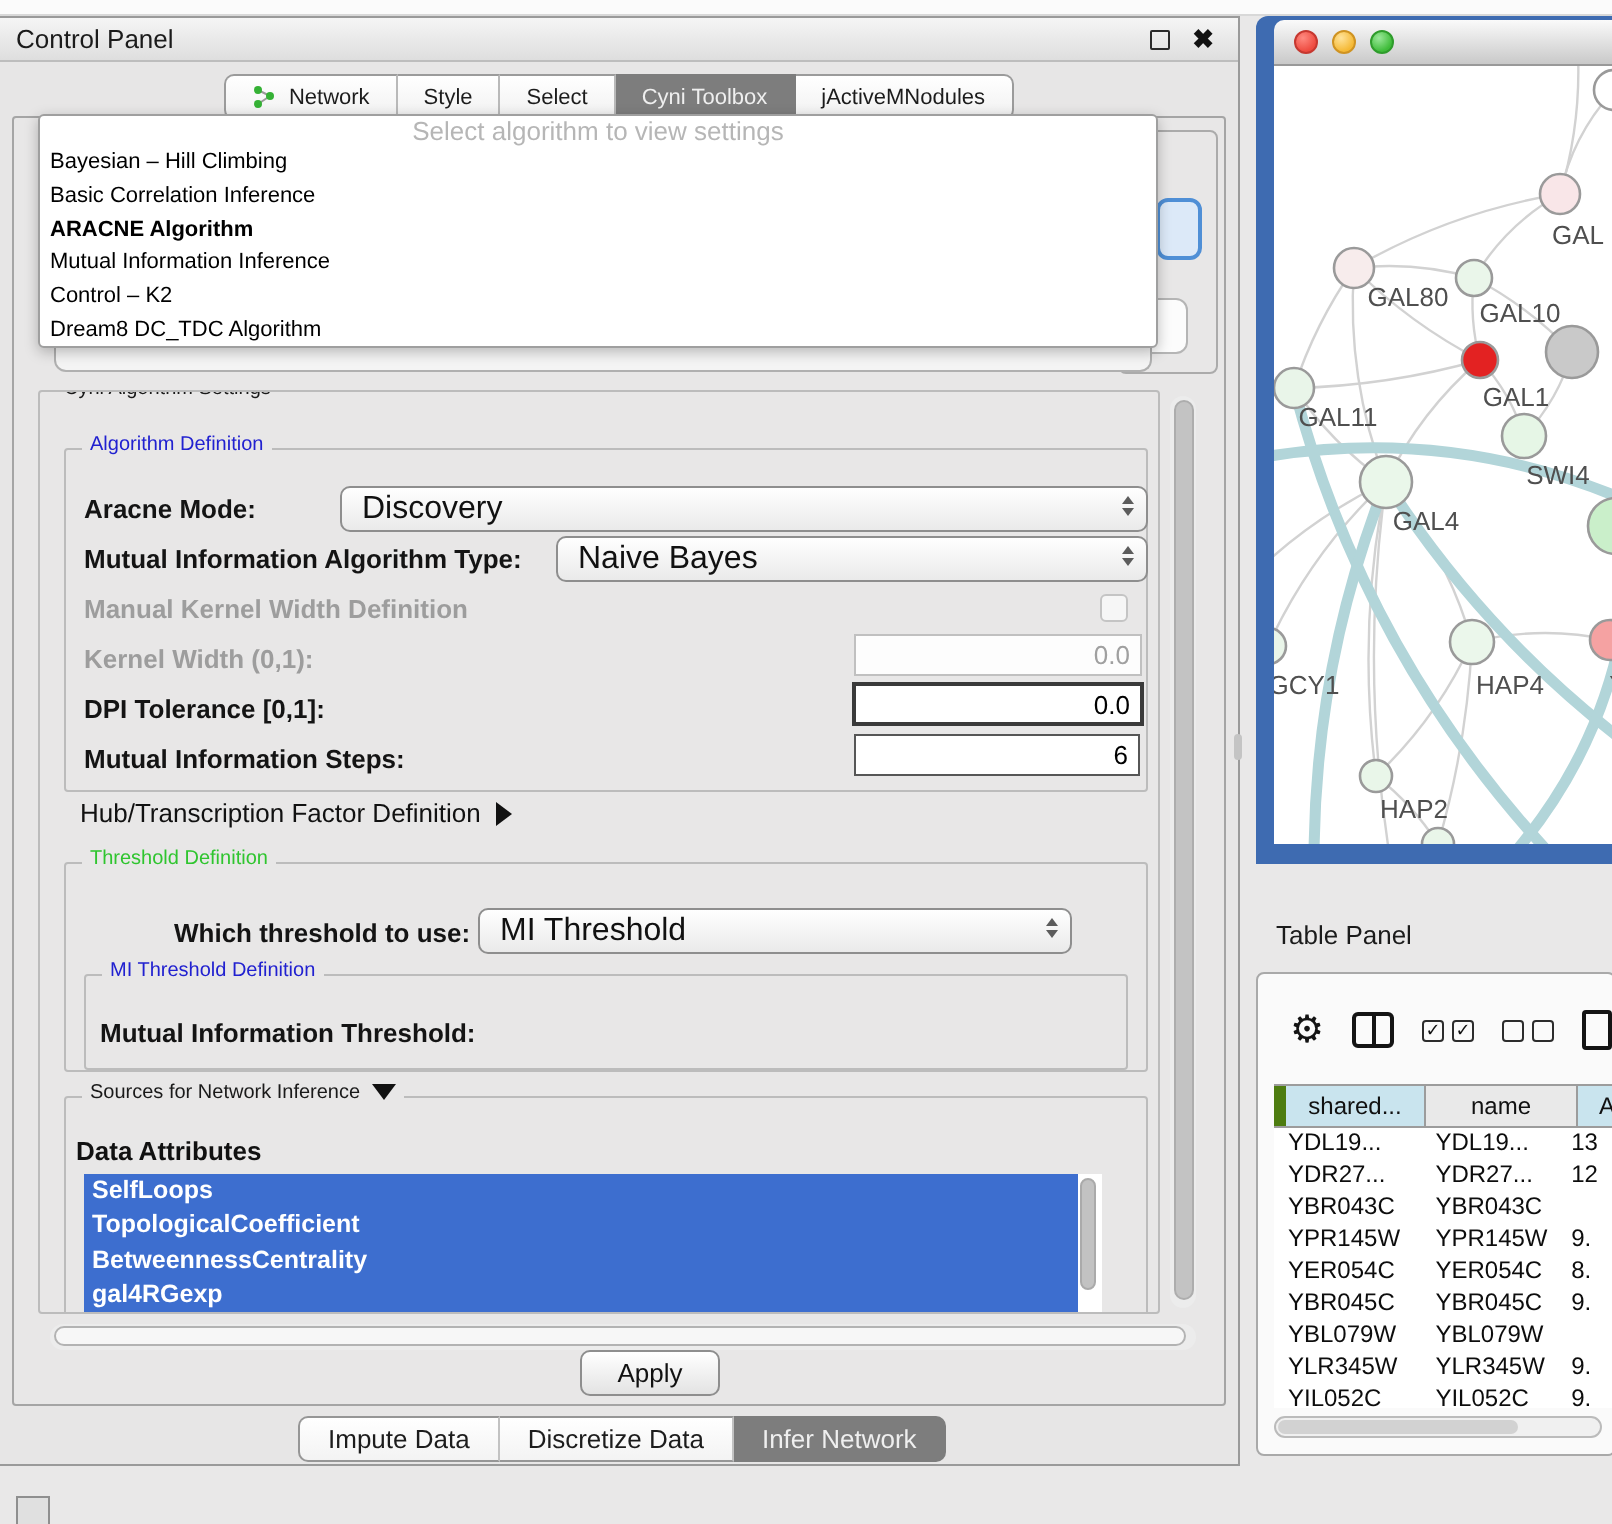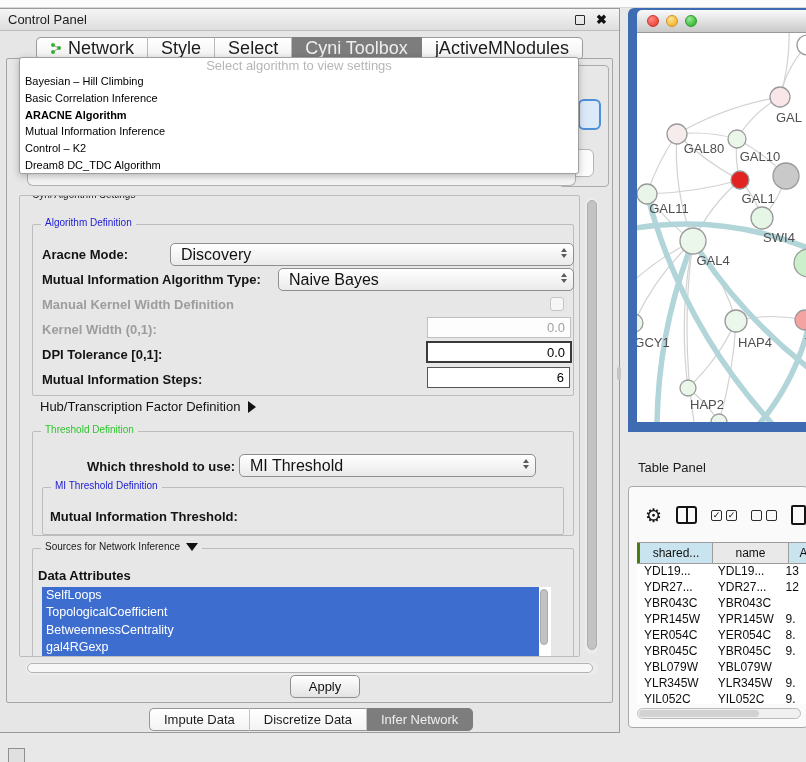--- a/index.html
+++ b/index.html
@@ -10,21 +10,21 @@
   
   .control-panel { position:absolute; left:0; top:8px; width:620px; height:725px;
     background:#e7e6e6; border:1px solid #9a9a9a; border-left:none; }
   .cp-titlebar { position:absolute; left:0; top:0; width:100%; height:22px;
     background:linear-gradient(#f5f5f5,#dedede); border-bottom:1px solid #bdbdbd;
     display:flex; align-items:center; font-size:13px; color:#1b1b1b; padding-left:8px; }
   .cp-float { position:absolute; right:34px; top:6px; width:10px; height:10px; border:1.6px solid #2a2a2a; border-radius:1px; }
   .cp-close { position:absolute; right:12px; top:3px; font-size:13px; font-weight:bold; color:#111; }
 
   .cp-tabs { position:absolute; left:0; top:28px; width:100%; display:flex; justify-content:center; }
-  .tab { height:23px; display:flex; align-items:center; gap:5px; padding:0 13px; font-size:18px; color:#1c1c1c;
+  .tab { height:23px; display:flex; align-items:center; gap:5px; padding:0 13px; font-size:11px; color:#1c1c1c;
     background:linear-gradient(#ffffff,#f1f1f1); border-top:1px solid #9b9b9b; border-bottom:1px solid #9b9b9b; border-right:1px solid #b9b9b9; }
   .tab:first-child { border-left:1px solid #9b9b9b; border-radius:5px 0 0 5px; }
   .tab:last-child { border-right:1px solid #9b9b9b; border-radius:0 5px 5px 0; }
   .tab.active { background:#7d7d7d; color:#efefef; border-color:#7d7d7d; }
 
   .cp-content { position:absolute; left:6px; top:49px; width:607px; height:645px;
     background:#e8e7e7; border:1px solid #a5a5a5; border-radius:2px; }
 
   
   .bg-groupbox { position:absolute; left:552px; top:6px; width:50px; height:122px; border:1px solid #ababab; border-radius:4px; }
@@ -61,21 +61,21 @@
   .tfield.disabled { border:1px solid #c0c0c0; color:#a0a0a0; background:#fdfdfd; }
   .tfield.focus { border:2px solid #3a3a3a; }
 
   .checkbox { position:absolute; width:14px; height:14px; border:1px solid #c4c4c4; border-radius:3px; background:#f6f6f6; }
 
   .hub-row { position:absolute; left:20px; top:203px; font-size:13px; color:#111; display:flex; align-items:center; gap:8px; }
   .tri-right { width:0; height:0; border-top:6px solid transparent; border-bottom:6px solid transparent; border-left:8px solid #111; }
   .tri-down { width:0; height:0; border-left:6px solid transparent; border-right:6px solid transparent; border-top:8px solid #111; display:inline-block; margin-left:6px; vertical-align:middle; }
 
   .attr-label { position:absolute; left:18px; top:372px; font-size:13px; font-weight:bold; color:#111; }
-  .attr-list { position:absolute; left:22px; top:391px; width:509px; height:70px; background:#fff; overflow:hidden; }
+  .attr-list { position:absolute; left:22px; top:391px; width:509px; height:70px; background:#fff; overflow:hidden;font-weight:bold; }
   .attr-item { height:17.3px; line-height:17.3px; font-size:12.5px; color:#fff; padding-left:4px; }
   .attr-scroll { position:absolute; left:497px; top:0; width:10px; height:70px; background:#fff; }
   .attr-scroll .thumb { position:absolute; left:1px; top:2px; width:8px; height:56px; background:#c2c2c2; border:1px solid #aaa; border-radius:5px; }
 
   .cp-vscroll { position:absolute; left:578px; top:139px; width:13px; height:456px; background:#ececec; border-radius:7px; }
   .cp-vscroll .thumb { position:absolute; left:1.5px; top:2px; width:10px; height:450px; background:#c3c3c3; border:1px solid #adadad; border-radius:6px; }
 
   .cp-hscroll { position:absolute; left:18px; top:603px; width:573px; height:13px; background:#ececec; border-radius:7px; }
   .cp-hscroll .thumb { position:absolute; left:2px; top:1px; width:566px; height:10px; background:#f7f7f7; border:1px solid #b3b3b3; border-radius:6px; }
 
@@ -114,21 +114,21 @@
   .tp-toolbar { position:absolute; left:0; top:10px; width:100%; height:36px; display:flex; align-items:center; gap:14px; padding-left:16px; }
   .gear { font-size:19px; color:#141414; line-height:1; }
   .col-icon { width:21px; height:18px; border:2px solid #141414; border-radius:3px; position:relative; }
   .col-icon::after { content:""; position:absolute; left:7.5px; top:0; width:2px; height:14px; background:#141414; }
   .cb-pair { display:flex; gap:4px; }
   .cb { width:11px; height:11px; border:1.5px solid #2c2c2c; border-radius:2px; font-size:9px; line-height:9px; text-align:center; color:#111; }
   .page-icon { width:15px; height:20px; border:2px solid #141414; border-radius:2px; }
   .tp-header { position:absolute; left:8px; top:55px; display:flex; height:22px; border-top:1px solid #9c9c9c; border-bottom:1px solid #9c9c9c; }
   .th { height:100%; border-right:1px solid #9c9c9c; font-size:12px; color:#111;
     display:flex; align-items:center; justify-content:center; }
-  .th:first-child { border-left:3px solid #4d7c0f; }
+  .th:first-child { border-left:6px solid #4d7c0f; }
   .tp-rows { position:absolute; left:8px; top:77px; width:172px; height:140px; overflow:hidden; background:#fff; }
   .trow { display:flex; height:16px; font-size:12px; color:#0d0d0d; }
   .td { overflow:hidden; white-space:nowrap; }
   .td1 { width:76px; padding-left:7px; }
   .td2 { width:76px; padding-left:9px; }
   .td3 { width:30px; padding-left:5px; }
   .tp-hscroll { position:absolute; left:8px; top:221px; width:164px; height:11px; background:#f0f0f0; border:1px solid #bbb; border-radius:6px; }
   .tp-hscroll .thumb { position:absolute; left:1px; top:1px; width:120px; height:7px; background:#d2d2d2; border-radius:4px; }
 </style>
 </head>

